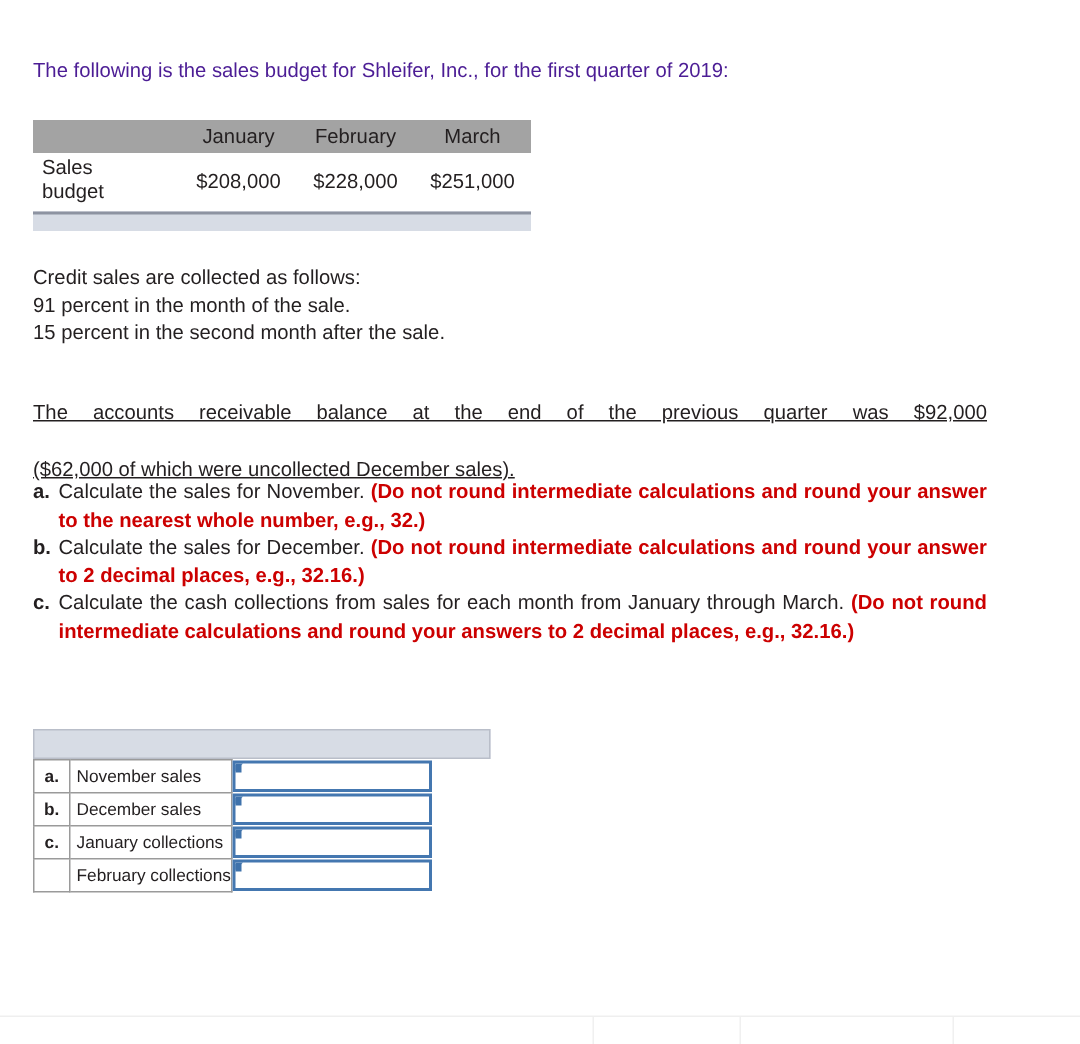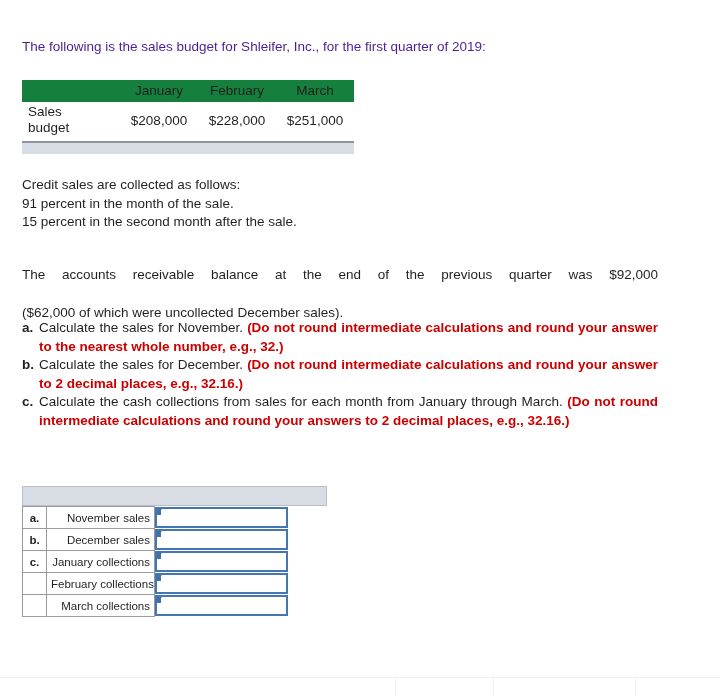--- a/index.html
+++ b/index.html
@@ -36,21 +36,21 @@
   
   .budget-table {
     position: absolute;
     left: 22px;
     top: 80px;
     width: 332px;
     border-collapse: collapse;
     font-size: 13.5px;
   }
   .budget-table th {
-    background: #15803d;
+    background: #a3a3a3;
     font-weight: normal;
     color: #231f20;
     padding: 3px 6px 4px 6px;
     text-align: center;
     white-space: nowrap;
   }
   .budget-table th.corner {
     width: 86px;
   }
   .budget-table td {
@@ -88,20 +88,21 @@
   
   .ar-para {
     position: absolute;
     left: 22px;
     top: 265px;
     width: 636px;
     font-size: 13.5px;
     line-height: 19px;
     text-align: justify;
     text-justify: inter-word;
+    text-decoration: underline;
   }
   .ar-para .l1 { display: block; text-align: justify; }
   .ar-para .l1::after {
     content: "";
     display: inline-block;
     width: 100%;
   }
 
   
   .reqs {
@@ -158,21 +159,21 @@
     vertical-align: middle;
     background: #ffffff;
   }
   .ans-table td.letter {
     width: 24px;
     text-align: center;
     font-weight: bold;
   }
   .ans-table td.label {
     width: 108px;
-    text-align: right;
+    text-align: left;
     white-space: nowrap;
   }
   .ans-table td.inputcell {
     width: 173px;
     border: none;
     padding: 0;
     position: relative;
     background: transparent;
   }
   .ans-input {
@@ -313,30 +314,20 @@
       <tr>
         <td class="letter"></td>
         <td class="label">February collections</td>
         <td class="inputcell">
           <div class="ans-input">
             <span class="tri"></span>
             <span class="tri2"></span>
           </div>
         </td>
       </tr>
-      <tr>
-        <td class="letter"></td>
-        <td class="label">March collections</td>
-        <td class="inputcell">
-          <div class="ans-input">
-            <span class="tri"></span>
-            <span class="tri2"></span>
-          </div>
-        </td>
-      </tr>
     </tbody>
       </table>
   </div>
 
   <div class="bottom-rule"></div>
   <div class="bottom-cells">
     <div class="bc" style="width:396px;"></div>
     <div class="bc" style="width:98px;"></div>
     <div class="bc" style="width:142px;"></div>
     <div class="bc" style="width:84px;"></div>

